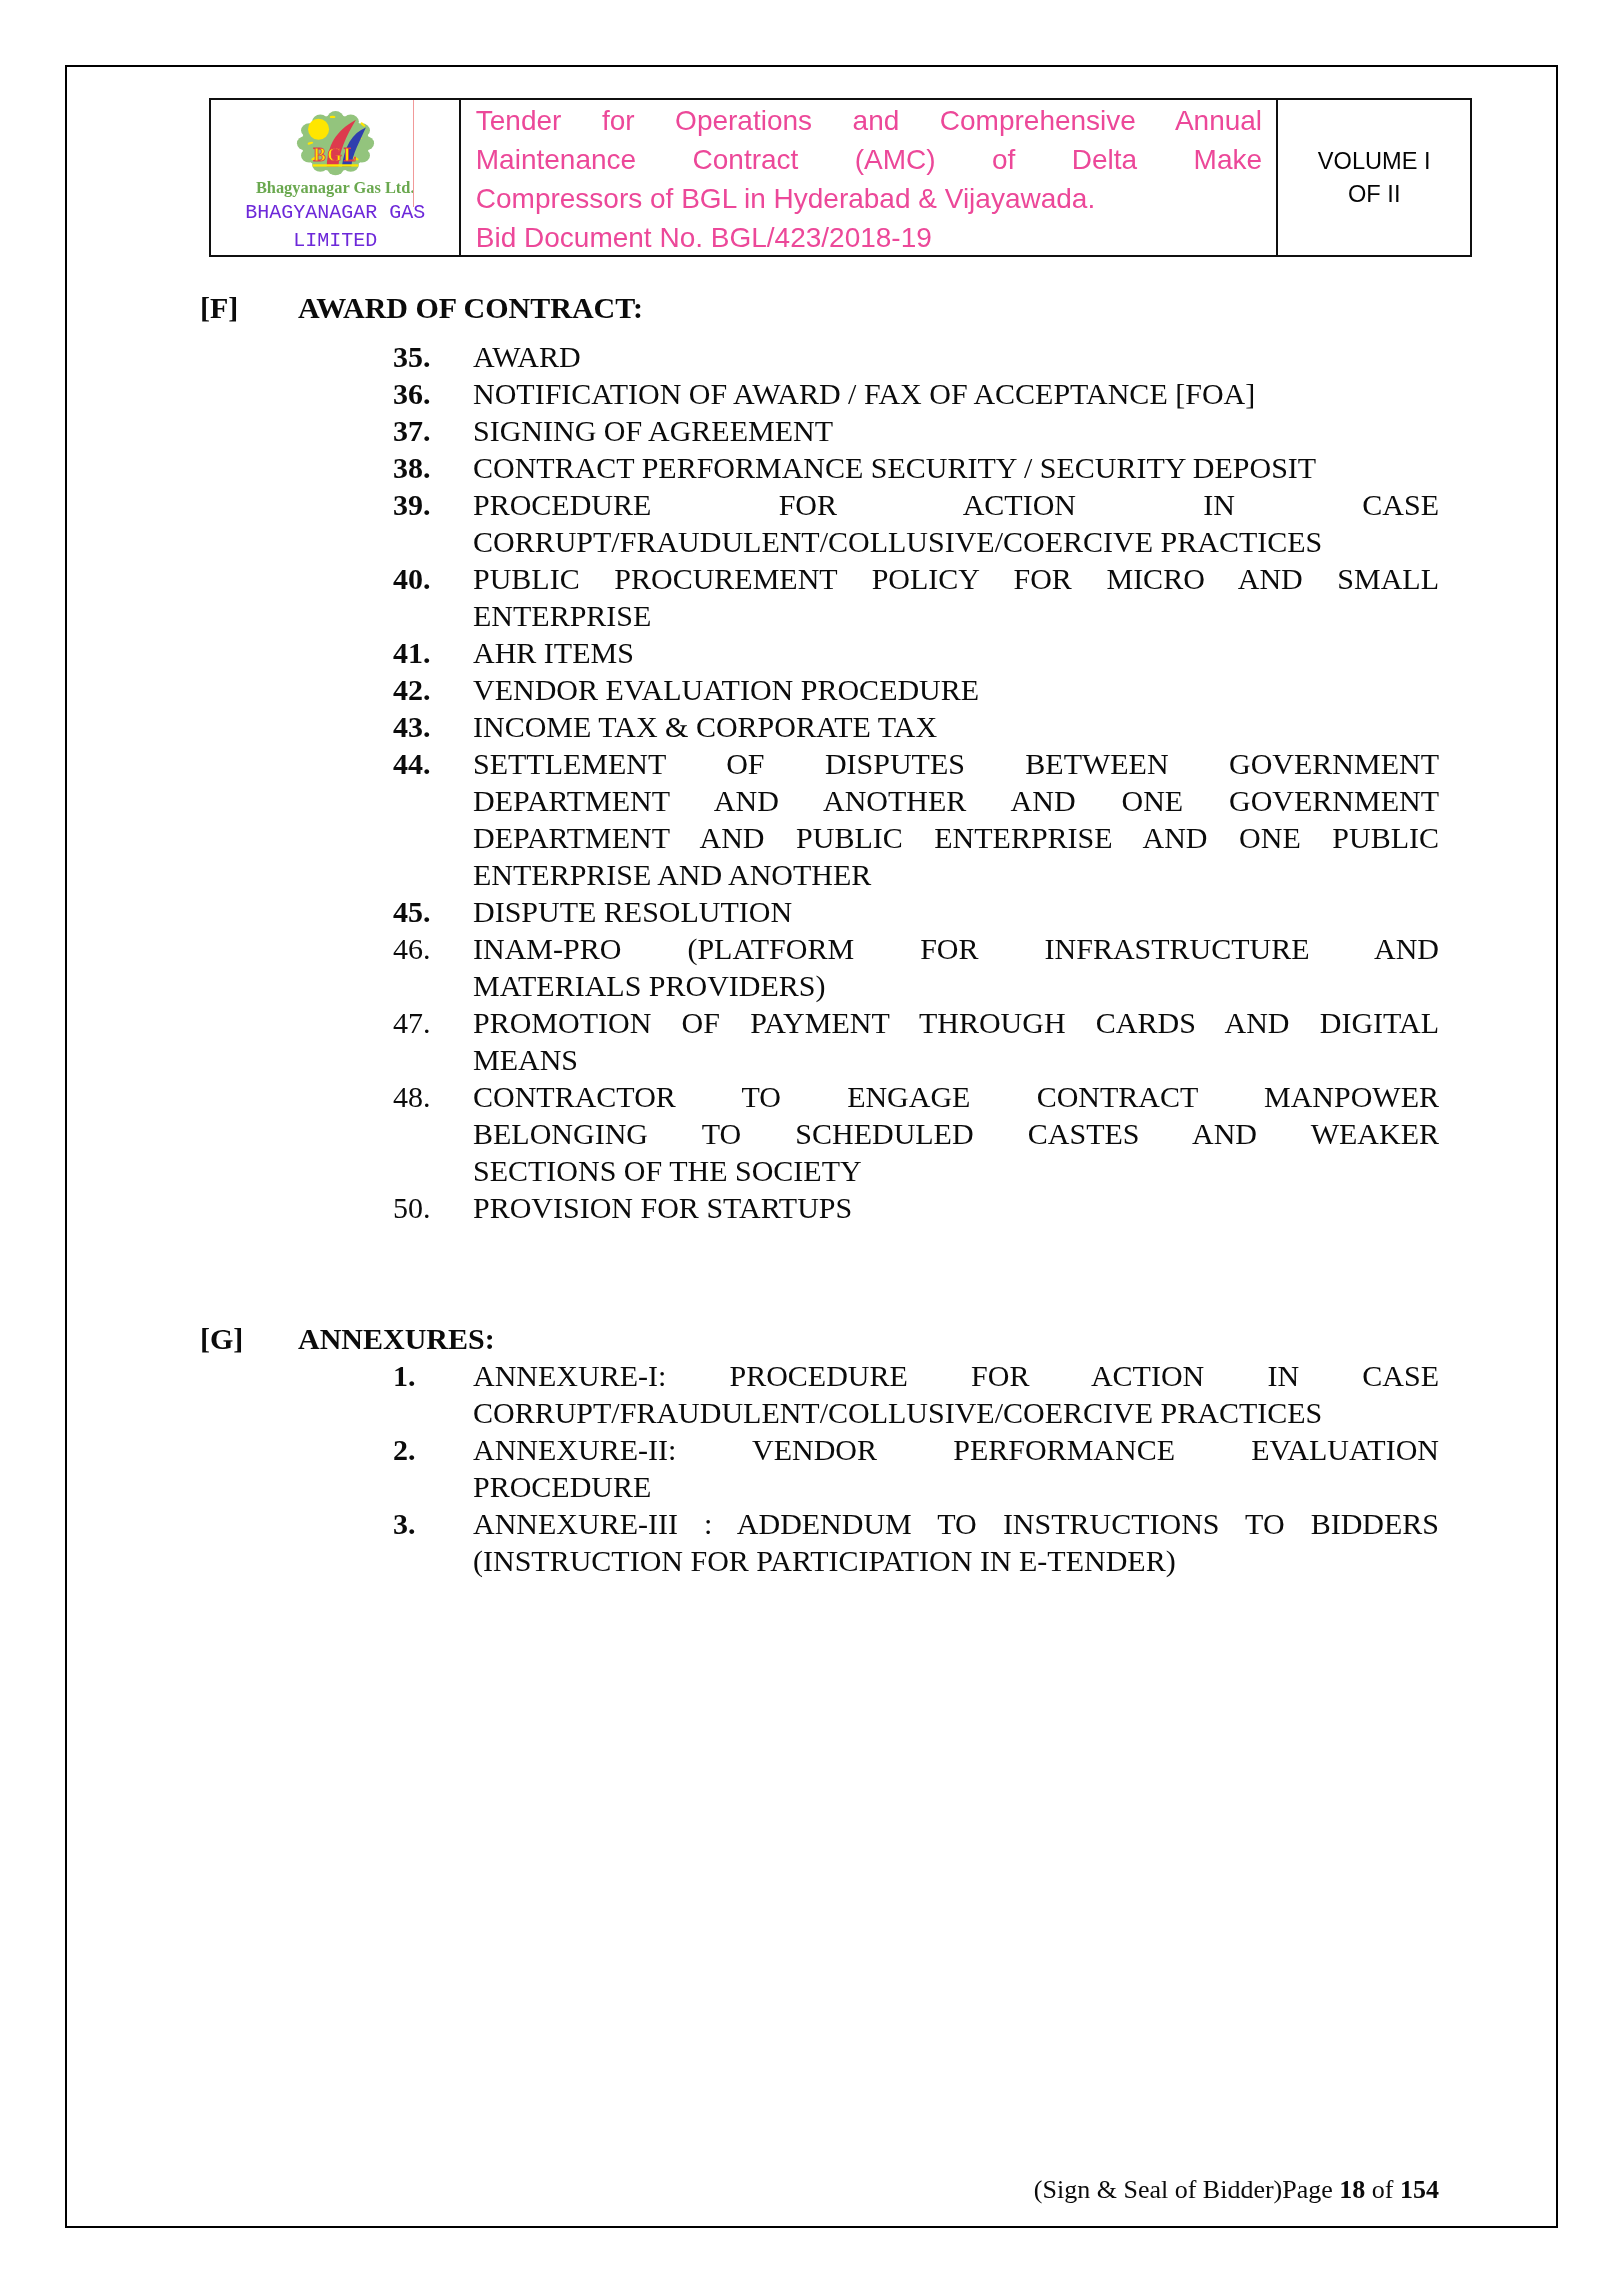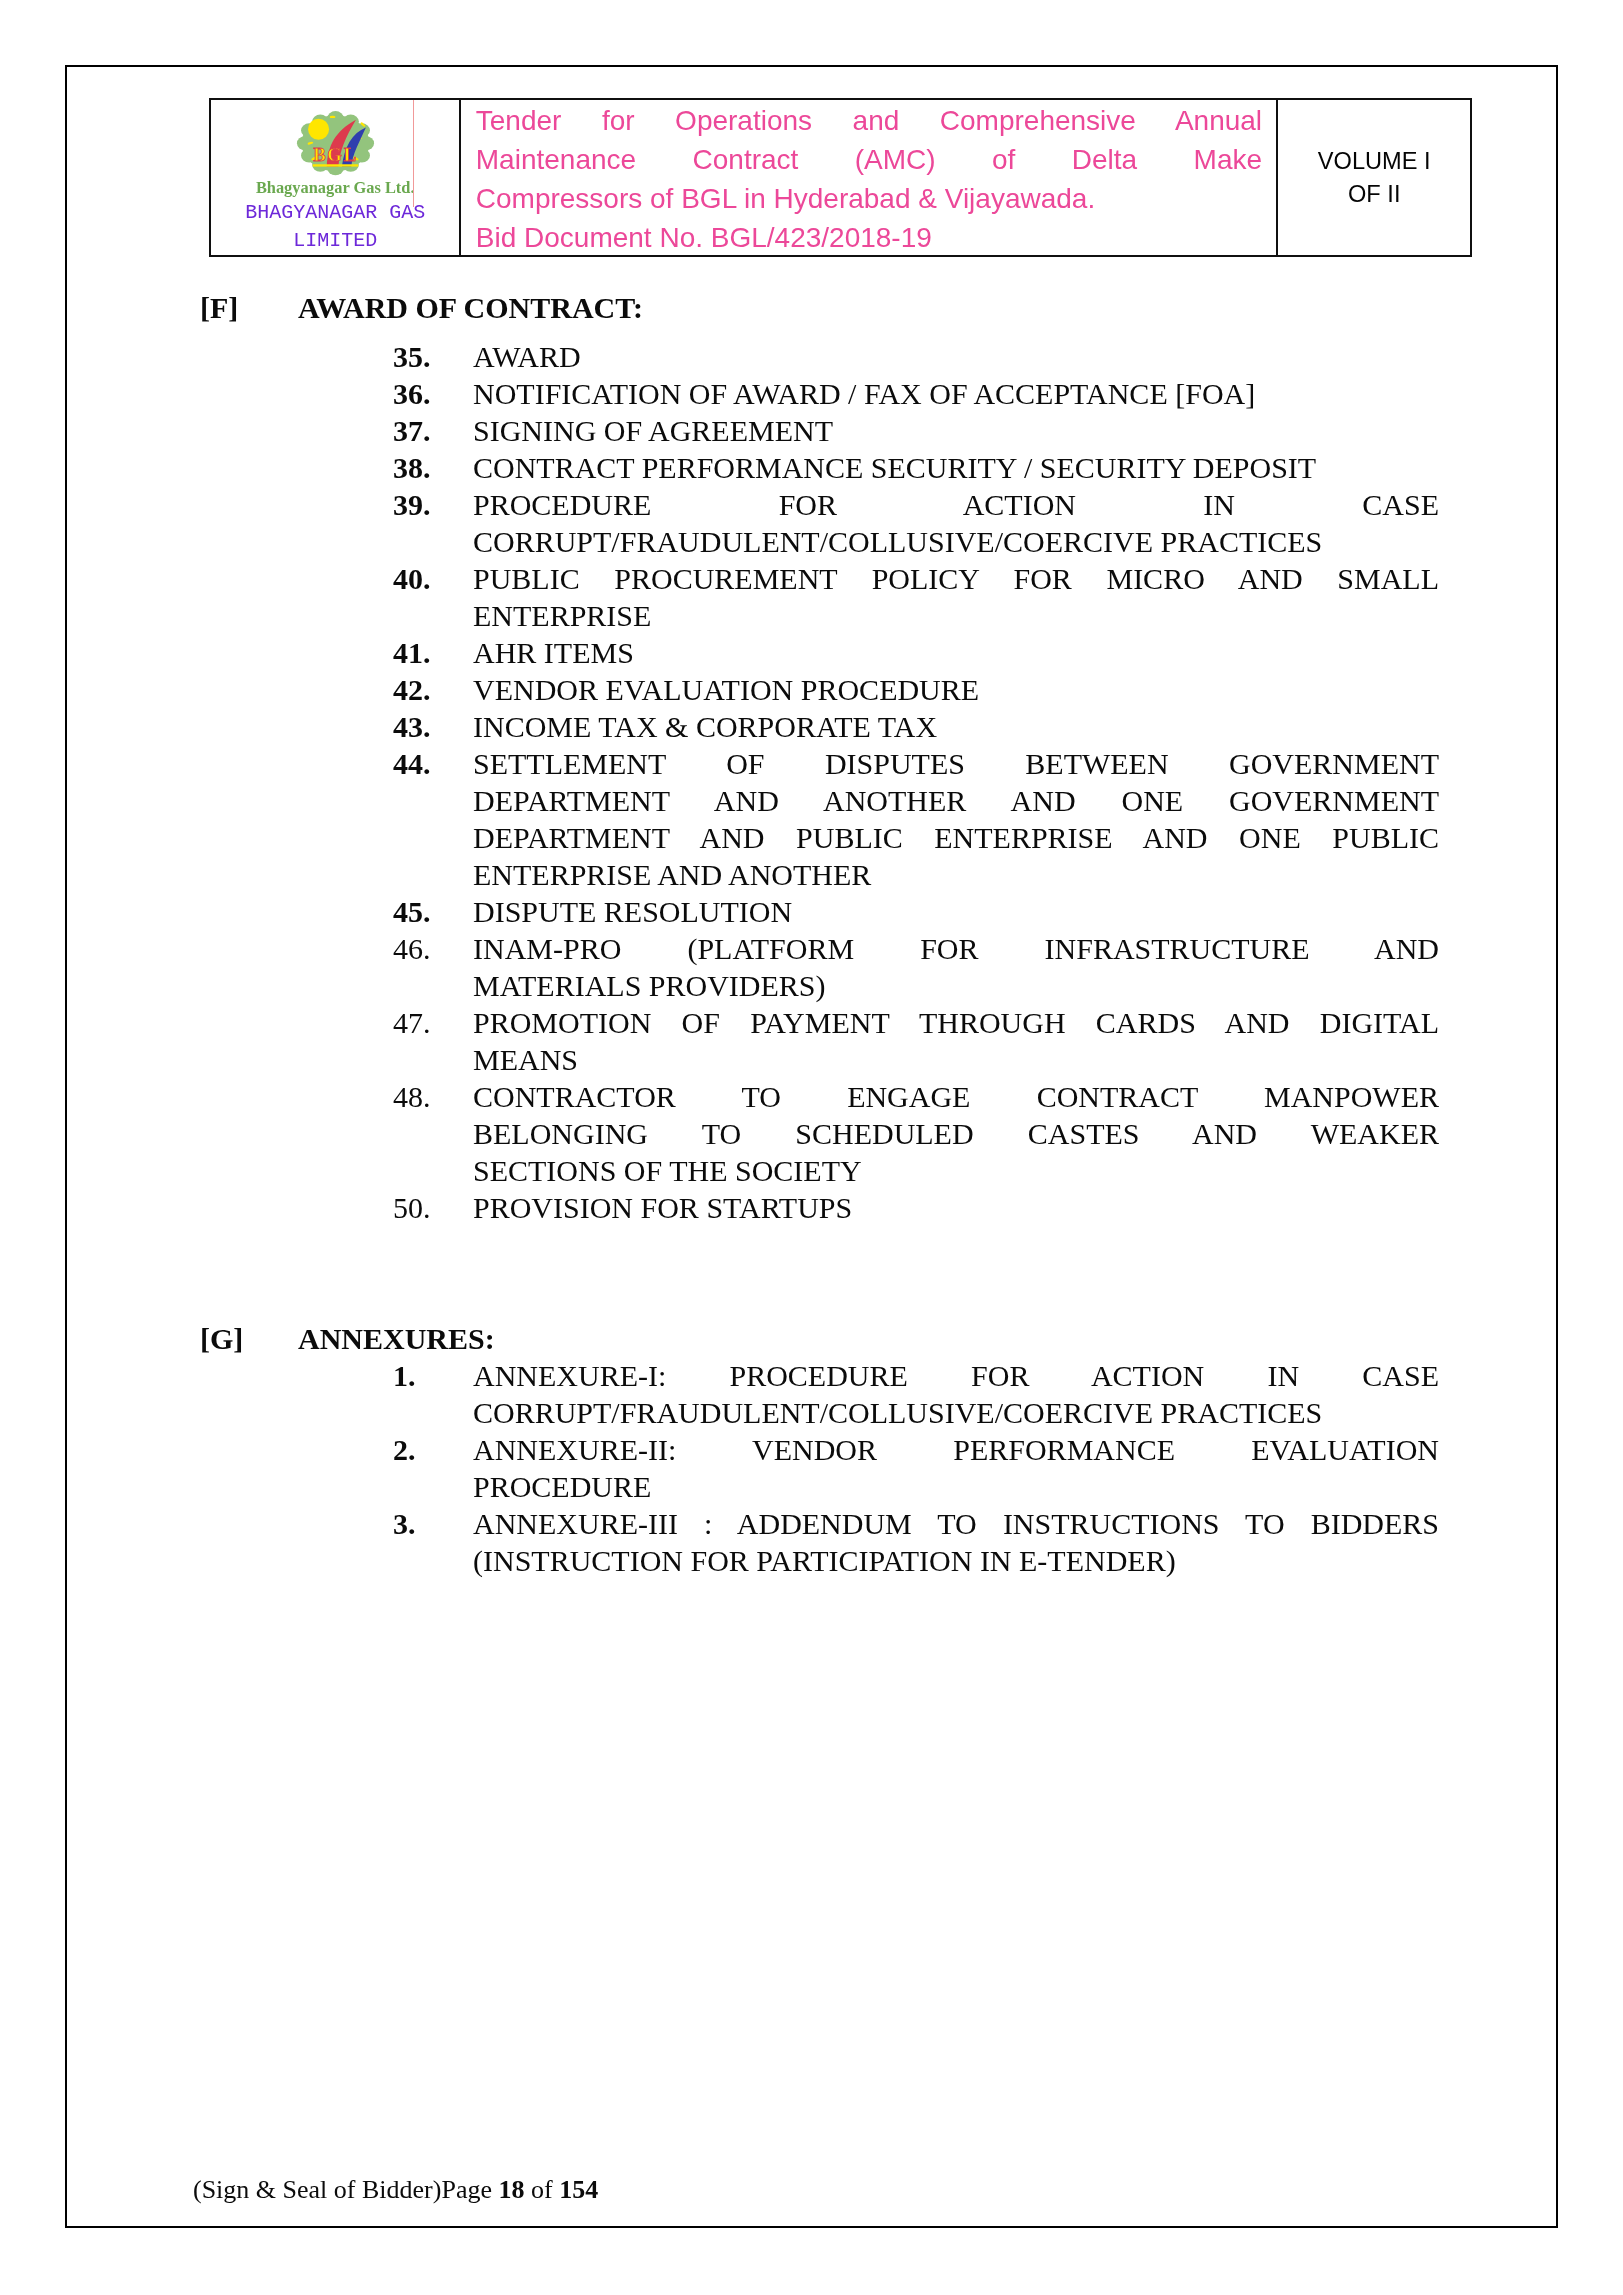--- a/index.html
+++ b/index.html
@@ -41,21 +41,21 @@
   .item{position:relative;}
   .num{position:absolute;left:193px;line-height:37px;}
   .num.b{font-weight:bold;}
   .txt{margin-left:273px;width:966px;}
   .item.tight .txt{margin-left:245px;}
   .jl{text-align:justify;text-align-last:justify;line-height:37px;}
   .ll{text-align:left;line-height:37px;}
 
   
   .footer{position:absolute;left:193px;top:2174px;width:1246px;display:flex;
-          justify-content:flex-start;font-size:26px;line-height:31px;color:#0b0b0b;}
+          justify-content:flex-end;font-size:26px;line-height:31px;color:#0b0b0b;}
   .pgnum{font-weight:bold;}
 </style>
 </head>
 <body>
 
 <div class="page">
   <div class="page-border"></div>
 
   <div class="hdr">
     <div class="cell logo-cell">

